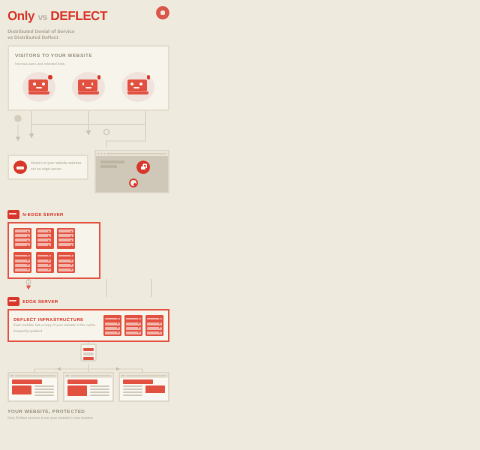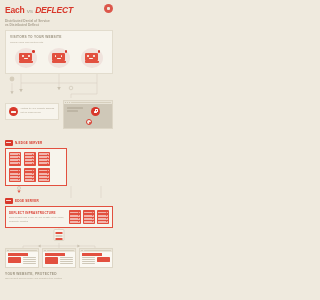--- a/index.html
+++ b/index.html
@@ -11,21 +11,21 @@
     overflow:hidden;
     position:relative;
   }
   .page { position:relative; width:118px; height:300px; background:#efeade; }
 
   
   .header { position:relative; padding:5px 5px 0 5px; height:30px; }
   .title { font-size:8.5px; font-weight:bold; letter-spacing:-.2px; white-space:nowrap; }
   .t-ddos { color:#d8382b; }
   .t-vs { color:#b9b3a4; font-weight:bold; font-size:6px; }
-  .t-deflect { color:#d8382b;font-style:italic; }
+  .t-deflect { color:#d8382b; }
   .logo-badge {
     position:absolute; right:5px; top:4px;
     width:9px; height:9px; border-radius:50%;
     background:#d8382b; opacity:.82;
   }
   .logo-badge::after{
     content:""; position:absolute; left:2.6px; top:2.6px;
     width:3.8px; height:3.8px; background:#efeade; border-radius:1px;
   }
   .subtitle { margin-top:3.5px; }
@@ -180,21 +180,21 @@
   .foot-title { font-size:3.2px; font-weight:bold; color:#9a927f; letter-spacing:.25px;}
   .foot-sub { font-size:2.4px; color:#b5ad9b; margin-top:1.5px; line-height:1.5;}
 </style>
 </head>
 <body>
 
 <div class="page">
 
   <div class="header">
     <div class="title">
-      <span class="t-ddos">Each</span>
+      <span class="t-ddos">Only</span>
       <span class="t-vs">vs</span>
       <span class="t-deflect">DEFLECT</span>
     </div>
     <div class="logo-badge"></div>
     <div class="subtitle">
       <div class="sub-line">Distributed Denial of Service</div>
       <div class="sub-line">vs Distributed Deflect</div>
     </div>
   </div>
 

